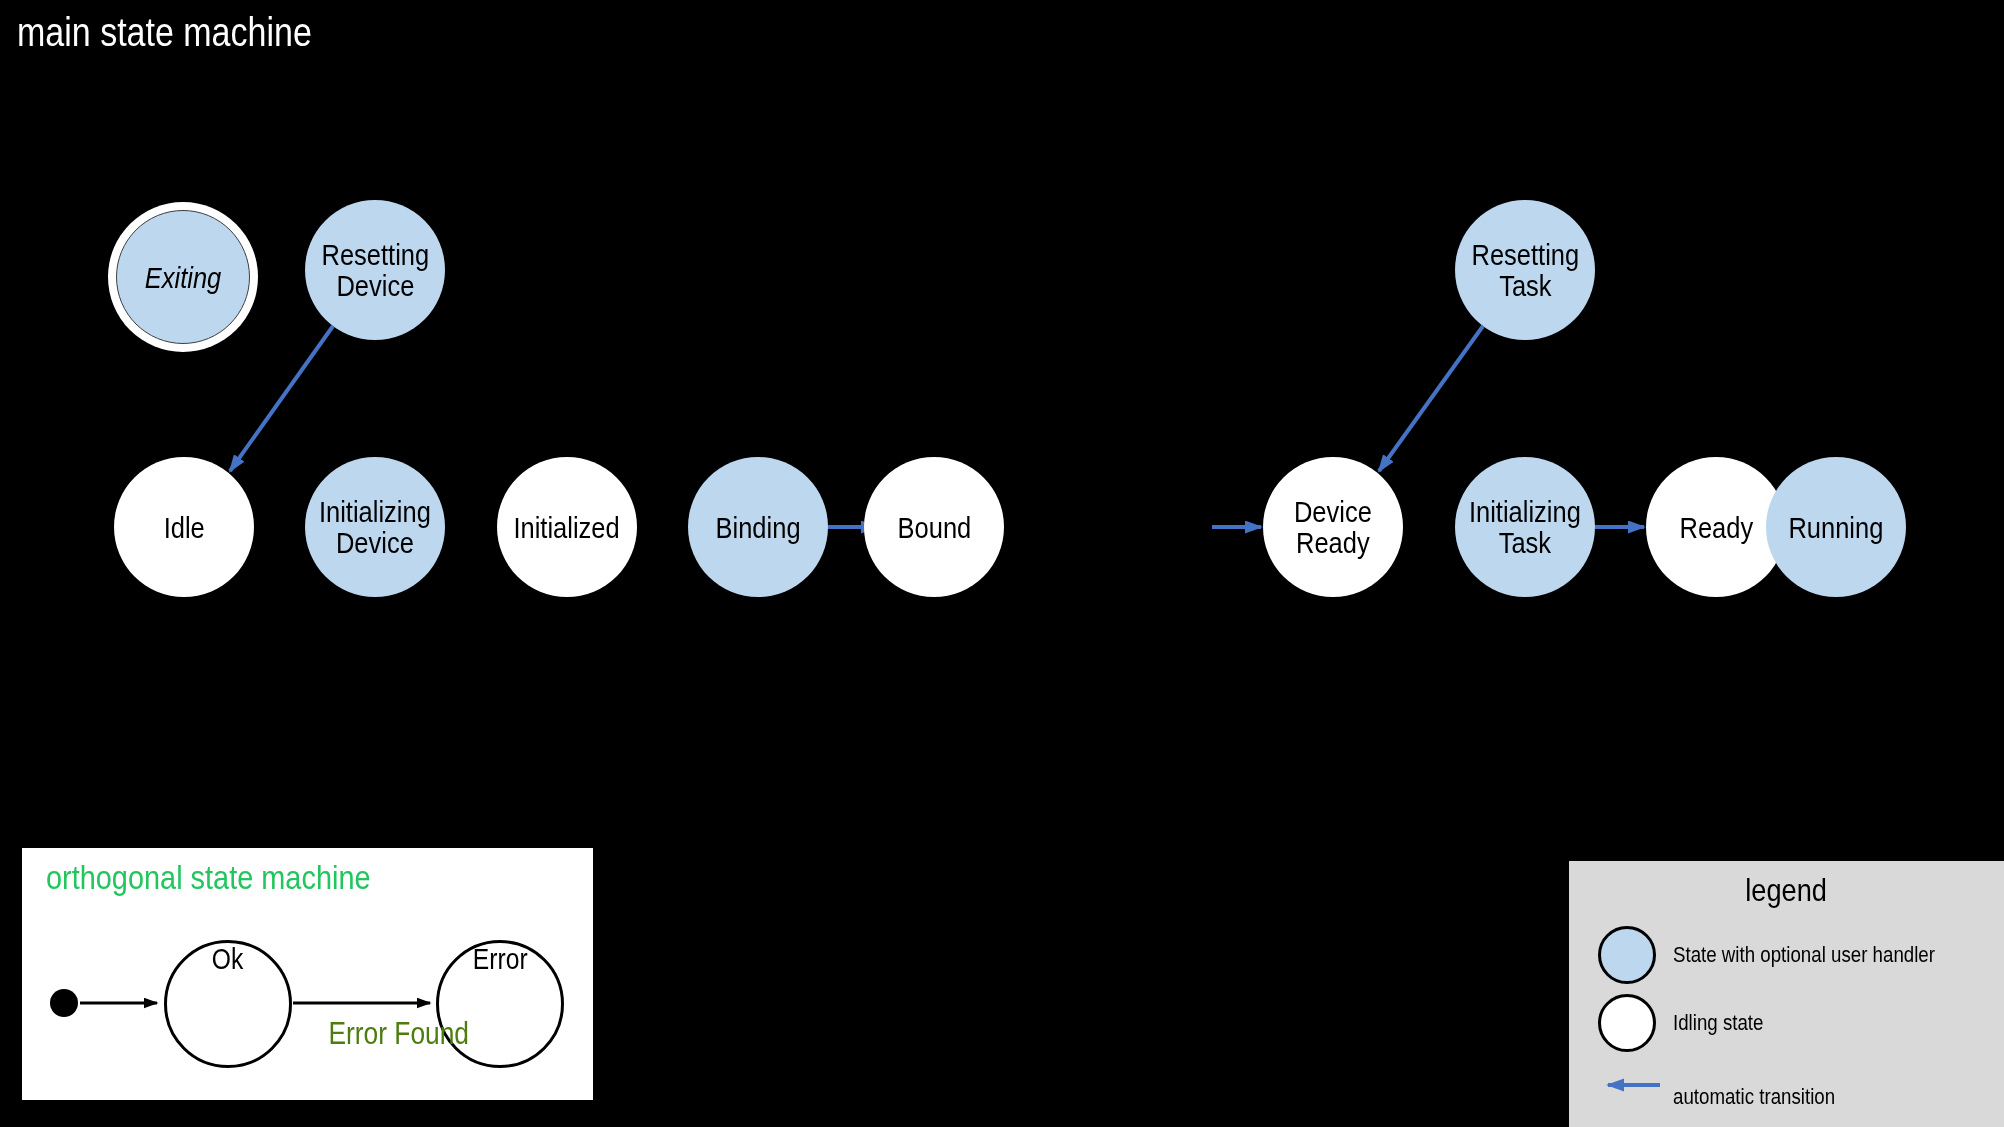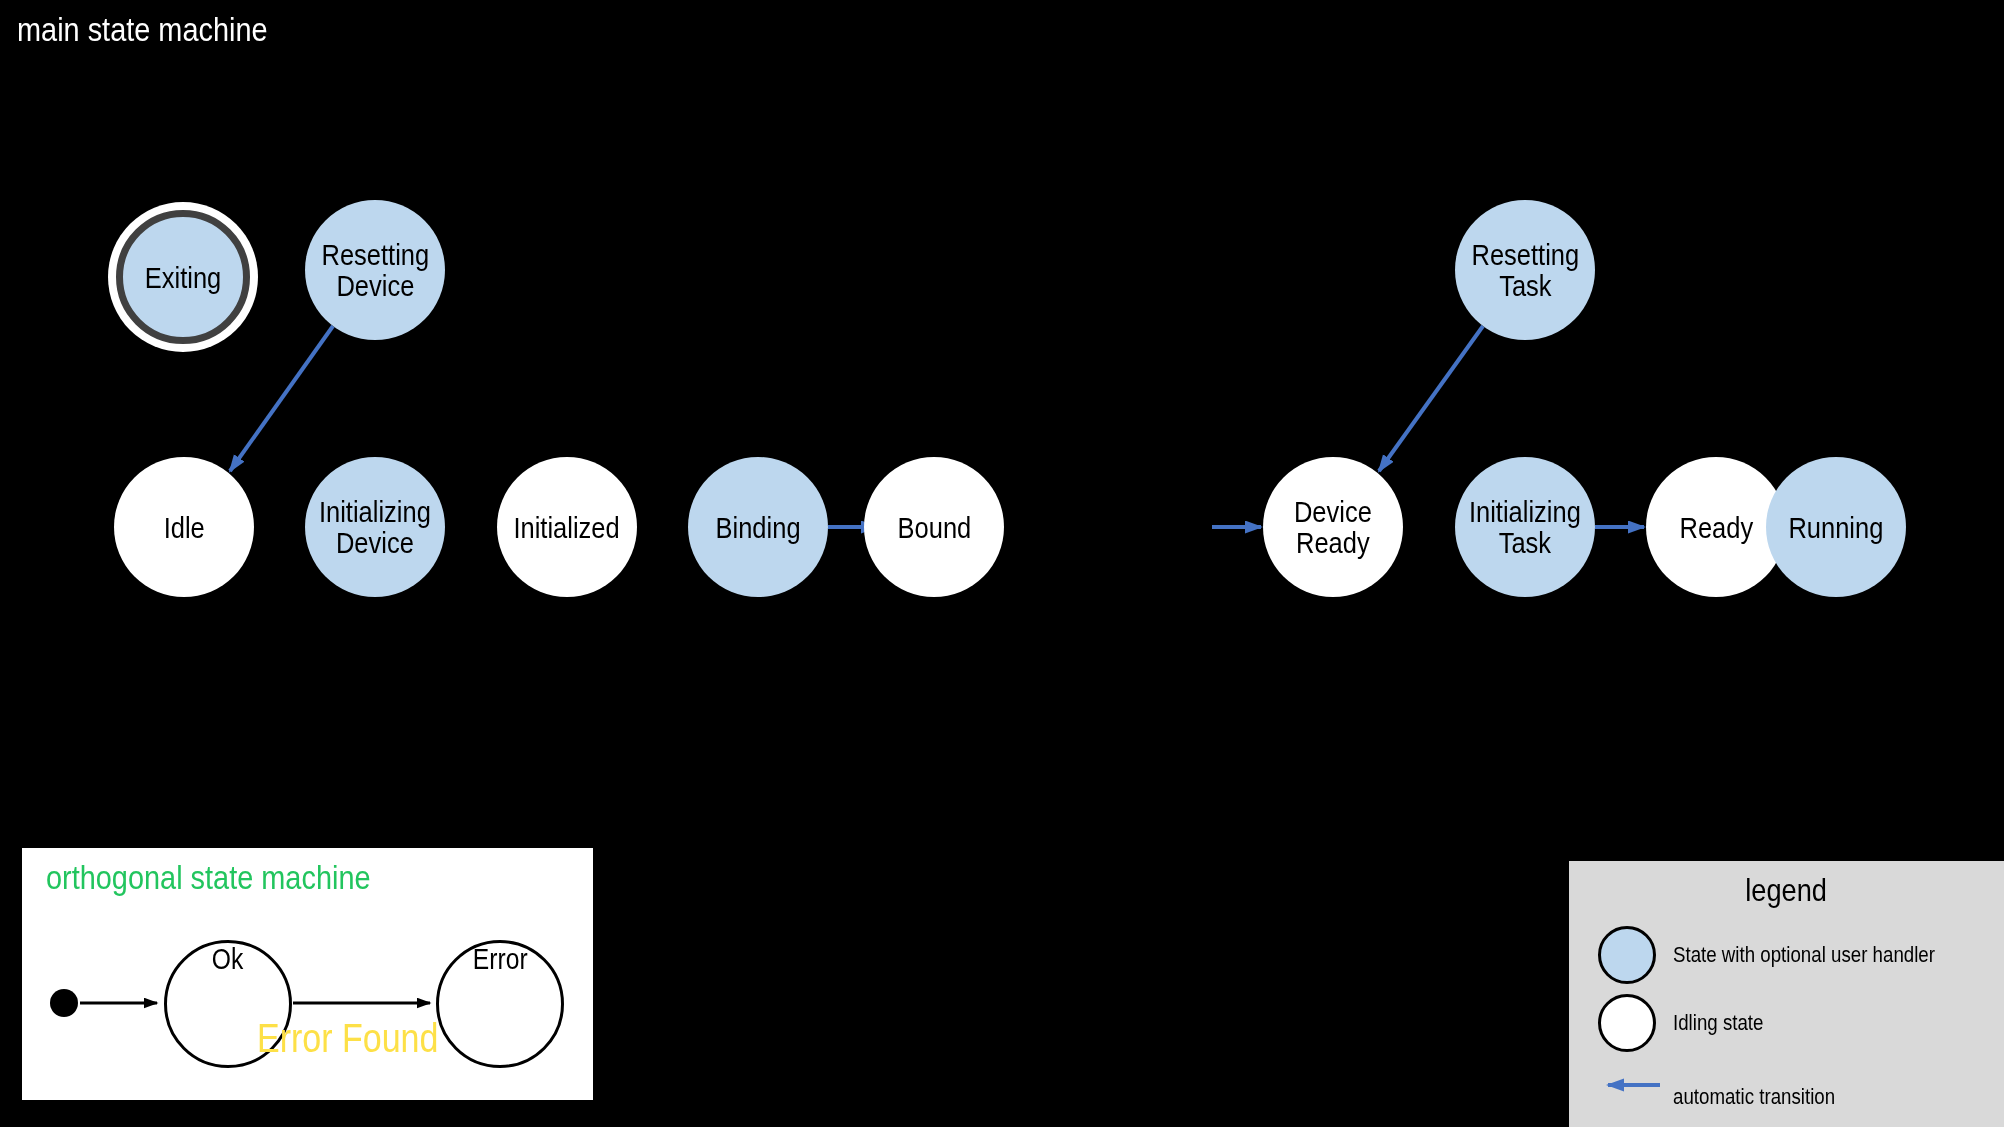--- a/index.html
+++ b/index.html
@@ -1,49 +1,49 @@
 <!DOCTYPE html>
 <html><head>
 <meta charset="utf-8">
 <style>
   html,body { margin:0; padding:0; background:#000; }
   .canvas {
     position:relative; width:2004px; height:1127px; background:#000000;
     font-family:"Liberation Sans","DejaVu Sans",sans-serif; overflow:hidden;
   }
   .diagram-title {
-    position:absolute; color:#ffffff; font-size:34px; white-space:nowrap;
+    position:absolute; color:#ffffff; font-size:40px; white-space:nowrap;
   }
   .cxl { display:inline-block; transform:scaleX(0.85); transform-origin:left center; }
   .cxc { display:inline-block; transform:scaleX(0.85); transform-origin:center center; }
   .arrow-layer { position:absolute; left:0; top:0; z-index:2; }
   .state {
     position:absolute; width:140px; height:140px; border-radius:50%;
     display:flex; align-items:center; justify-content:center; text-align:center;
     color:#000; font-size:30px; line-height:31px; z-index:3; box-sizing:border-box;
   }
   .state-label { white-space:pre-line; display:inline-block; transform:scaleX(0.85); transform-origin:center center; }
   .handler { background:#bdd7ee; }
   .idling  { background:#ffffff; }
   .final-state {
-    width:134px; height:134px; border:7px solid #404040;
-    box-shadow:0 0 0 8px #ffffff; background:#bdd7ee;
+    width:134px; height:134px; border:1px solid #404040;
+    box-shadow:0 0 0 8px #ffffff; background:#bdd7ee;font-style:italic;
   }
   .panel { position:absolute; z-index:1; box-sizing:border-box; }
   .ortho-box { left:22px; top:848px; width:571px; height:252px; background:#ffffff; }
   .ortho-title { position:absolute; left:46px; top:858px; color:#22c55e; font-size:34px; white-space:nowrap; z-index:3; }
   .small-state {
     position:absolute; width:128px; height:128px; border-radius:50%;
     border:3px solid #000; background:#fff; display:flex; align-items:flex-start; justify-content:center;
     font-size:29px; color:#000; z-index:3; box-sizing:border-box;
   }
   .init-dot { position:absolute; width:28px; height:28px; border-radius:50%; background:#000; z-index:3; }
   .transition-label {
-    position:absolute; left:241px; top:1016px; width:240px; text-align:left;
-    color:#fde047; font-size:40px; z-index:4; white-space:nowrap;
+    position:absolute; left:241px; top:1016px; width:240px; text-align:right;
+    color:#4d7c0f; font-size:31px; z-index:4; white-space:nowrap;
   }
   .legend-box { left:1569px; top:861px; width:435px; height:266px; background:#d9d9d9; }
   .legend-title { position:absolute; left:1569px; top:872px; width:435px; text-align:center; color:#000; font-size:32px; z-index:3;text-decoration:underline; }
   .legend-swatch {
     position:absolute; width:58px; height:58px; border-radius:50%;
     border:3px solid #000; z-index:3; box-sizing:border-box;
   }
   .legend-label { position:absolute; left:1673px; color:#000; font-size:22px; z-index:3; white-space:nowrap; display:flex; align-items:center; height:30px; }
   .legend-arrow-svg { position:absolute; left:1596px; top:1077px; z-index:3; }
 </style>

